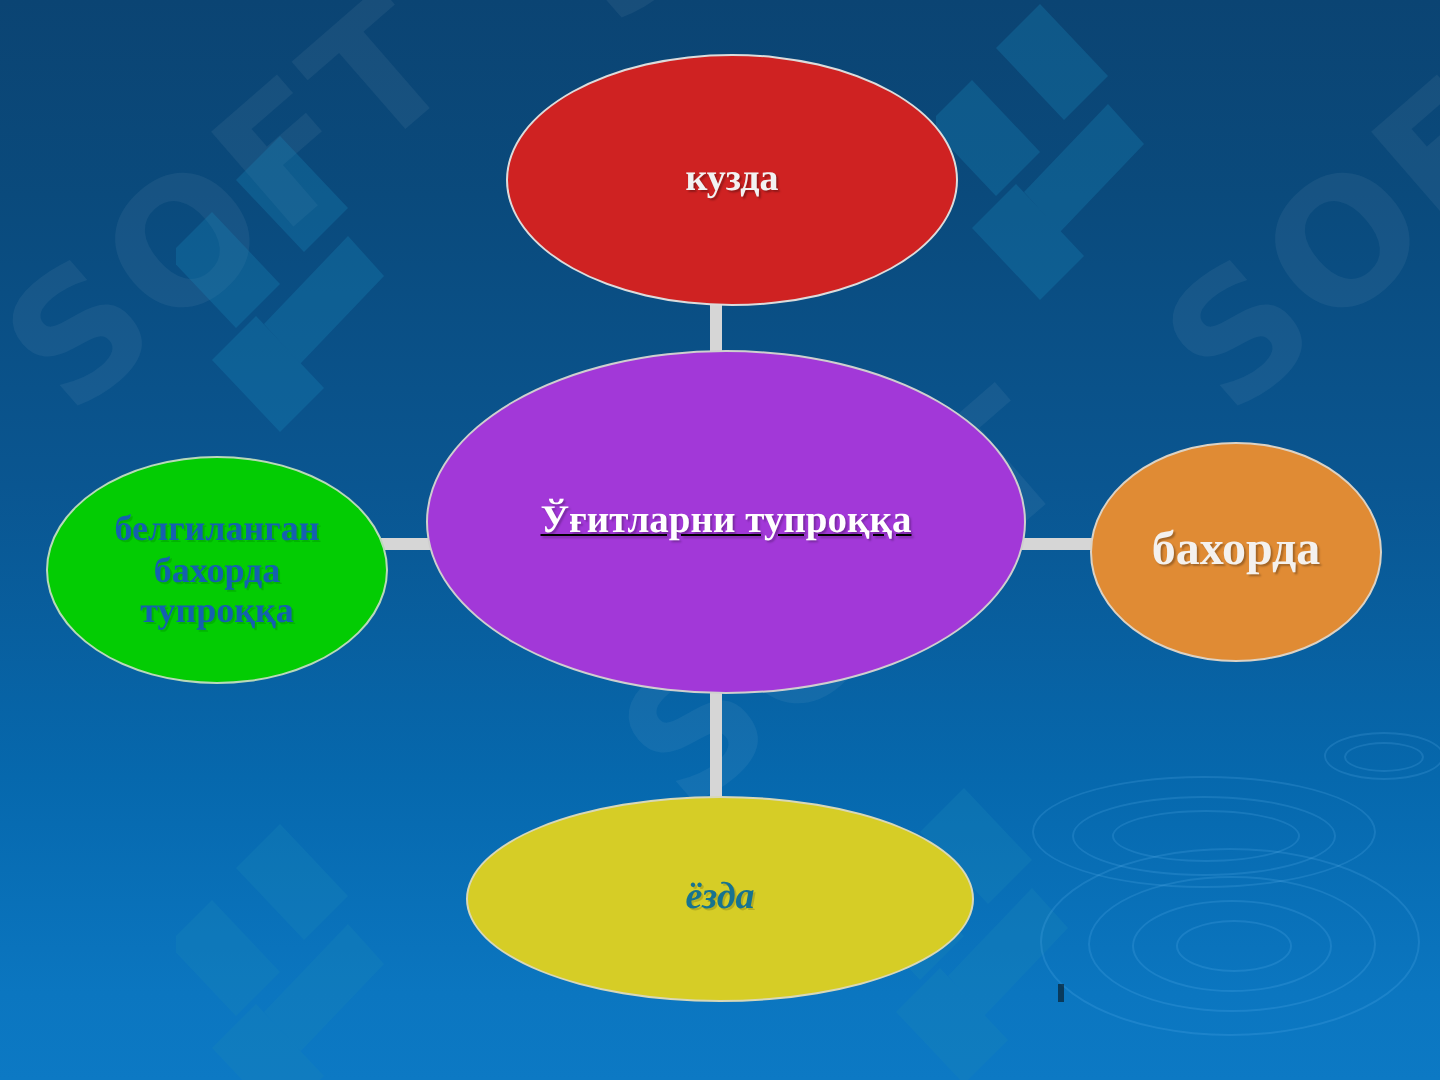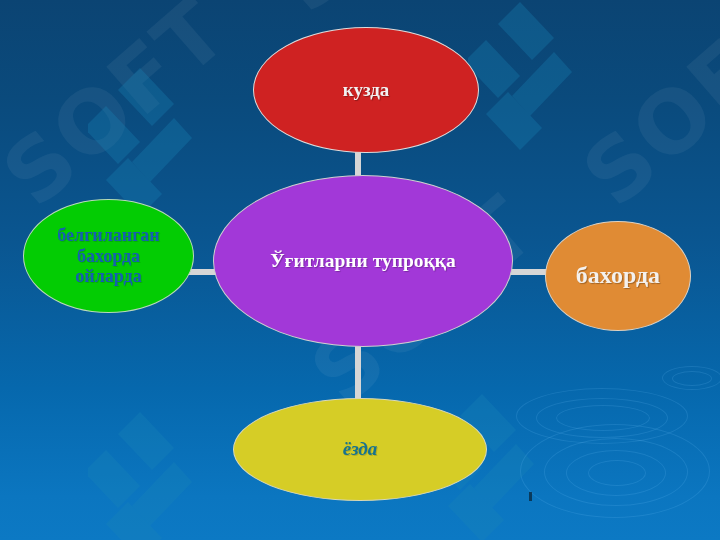--- a/index.html
+++ b/index.html
@@ -74,20 +74,21 @@
   }
   .node .label {
     font-weight: 700;
     line-height: 1.16;
     width: 112%;
   }
 
   #node-center {
     background: #a238d8;
     border: 1.5px solid #cfcfcf;
+    text-decoration: underline;
   }
   #node-center .label {
     color: #ffffff;
     font-size: 19.5px;
     text-shadow: 1px 1px 1px rgba(0,0,0,0.25);
   }
 
   #node-top {
     background: #cf2222;
     border: 1.5px solid #dcdcdc;
@@ -201,25 +202,25 @@
   <div class="connector" style="left:355px; top:336px; width:6px; height:68px;"></div>
   <div class="connector" style="left:181px; top:269px; width:42px; height:6px;"></div>
   <div class="connector" style="left:500px; top:269px; width:54px; height:6px;"></div>
 
   <div class="node" id="node-top" style="left:253px; top:27px; width:226px; height:126px;">
     <div class="label">
       <div>кузда</div>
     </div>
   </div>
 
-  <div class="node" id="node-left" style="left:23px; top:199px; width:171px; height:114px;text-align:center;">
+  <div class="node" id="node-left" style="left:23px; top:228px; width:171px; height:114px;text-align:center;">
     <div class="label">
       <div>белгиланган</div>
       <div>бахорда</div>
-      <div>ойларда</div>
+      <div>тупроққа</div>
     </div>
   </div>
 
   <div class="node" id="node-center" style="left:213px; top:175px; width:300px; height:172px;">
     <div class="label" style="width:93%;">
       <div>Ўғитларни тупроққа</div>
     </div>
   </div>
 
   <div class="node" id="node-right" style="left:545px; top:221px; width:146px; height:110px;">

